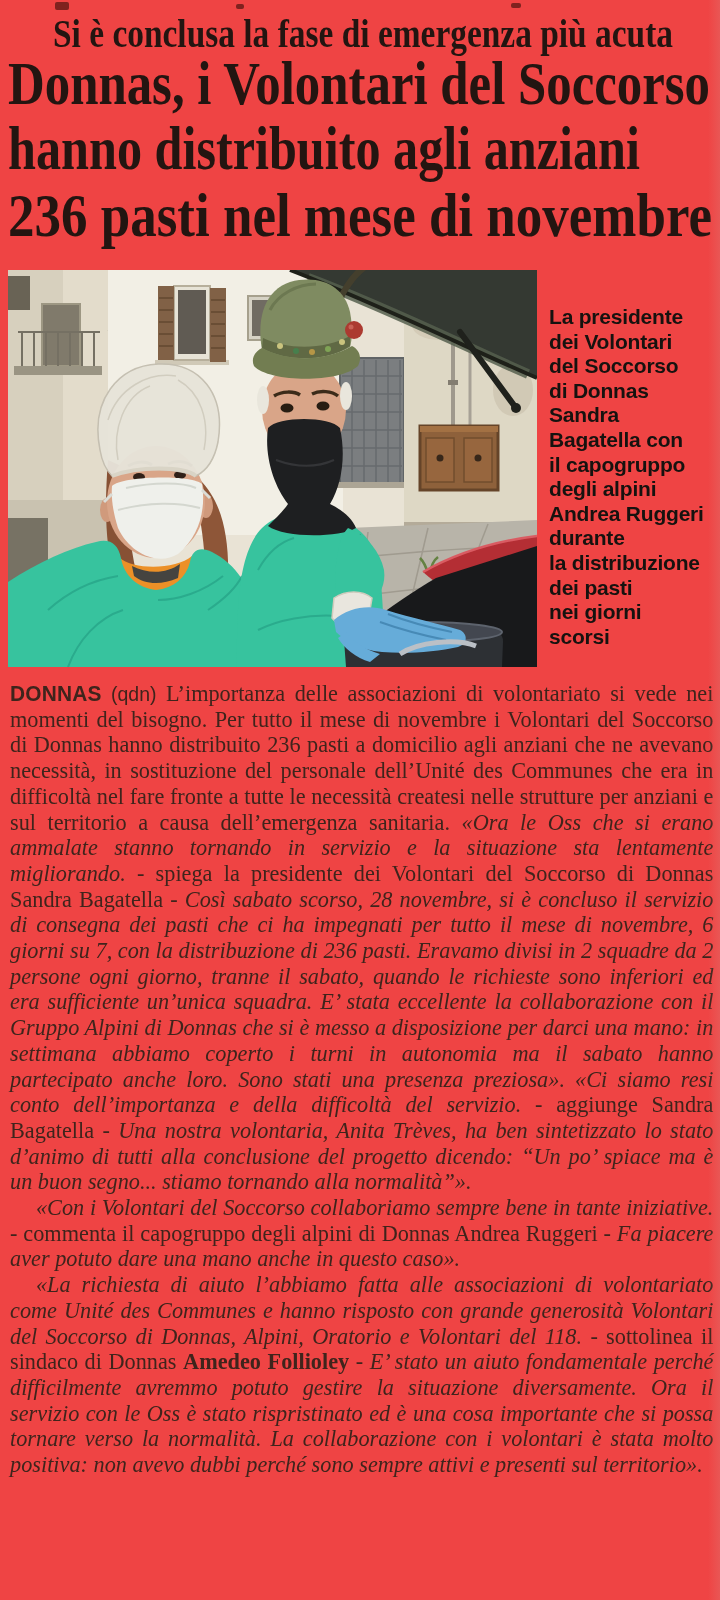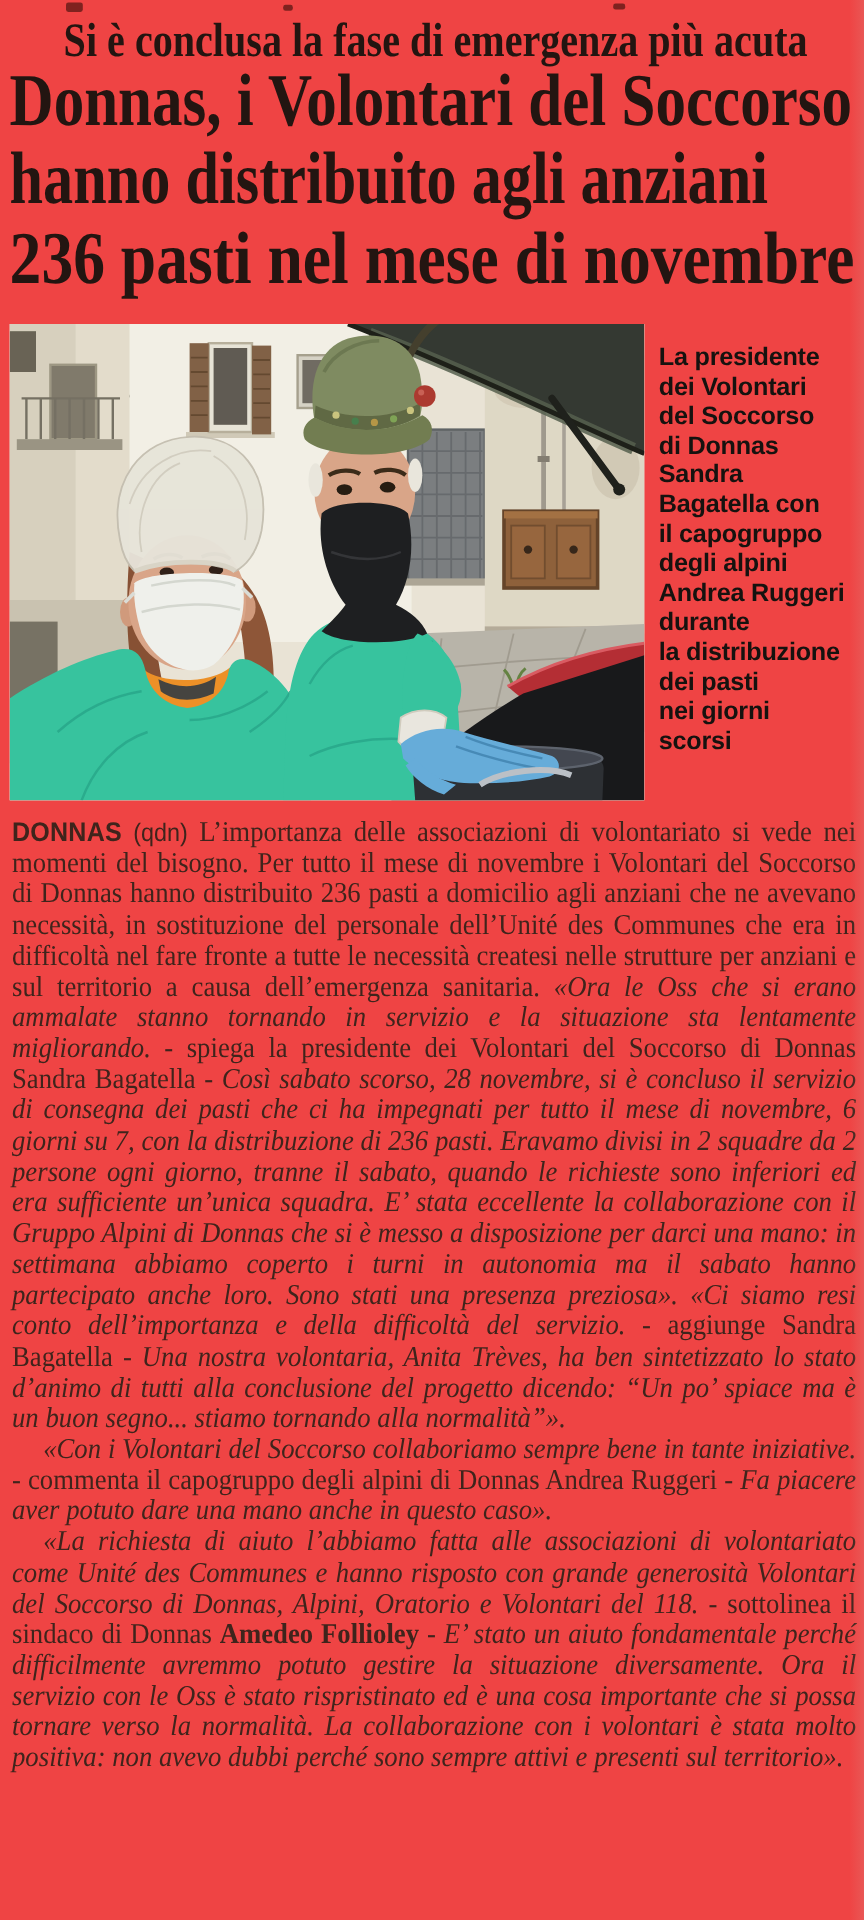--- a/index.html
+++ b/index.html
@@ -7,21 +7,21 @@
   .page{position:relative;width:720px;height:1600px;margin:0 auto;overflow:hidden;
         background:#ef4444;}
   .page::after{content:'';position:absolute;right:0;top:0;width:12px;height:100%;
         background:linear-gradient(to left, rgba(208,160,152,.20), rgba(208,160,152,0));pointer-events:none;}
   .scan-speck{position:absolute;background:#5a1713;opacity:.75;border-radius:2px;}
 
   .masthead-svg{position:absolute;left:0;top:0;}
 
   .photo{position:absolute;left:8px;top:270px;width:529px;height:397px;overflow:hidden;background:#e9e3d5;}
 
-  .caption{position:absolute;left:549px;top:286px;width:170px;
+  .caption{position:absolute;left:549px;top:305px;width:170px;
         font-family:"Liberation Sans",sans-serif;font-weight:bold;
         font-size:21px;line-height:24.6px;letter-spacing:-.2px;}
 
   .article{position:absolute;left:10px;top:681px;width:758px;
         transform:scaleX(.928);transform-origin:0 0;
         font-size:24px;line-height:25.7px;text-align:justify;hyphens:auto;}
   .article p{margin:0;}
   .article p.indent{text-indent:28px;}
   .run.dateline{font-family:"Liberation Sans",sans-serif;font-weight:bold;font-size:22.5px;letter-spacing:.2px;}
   .run.agency{font-family:"Liberation Sans",sans-serif;font-size:21px;}

